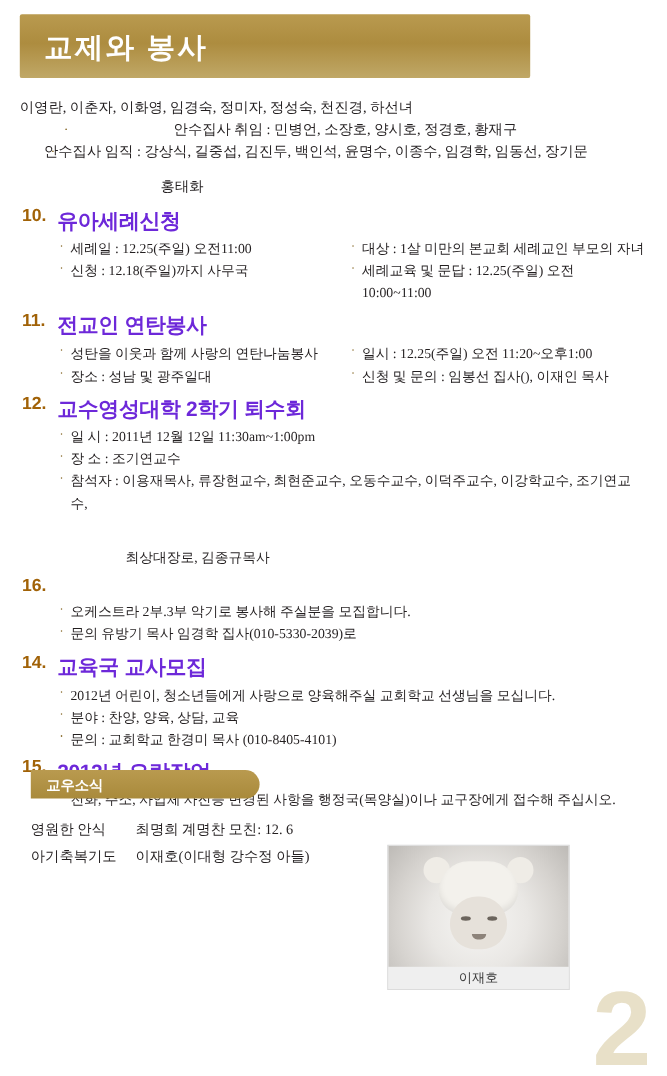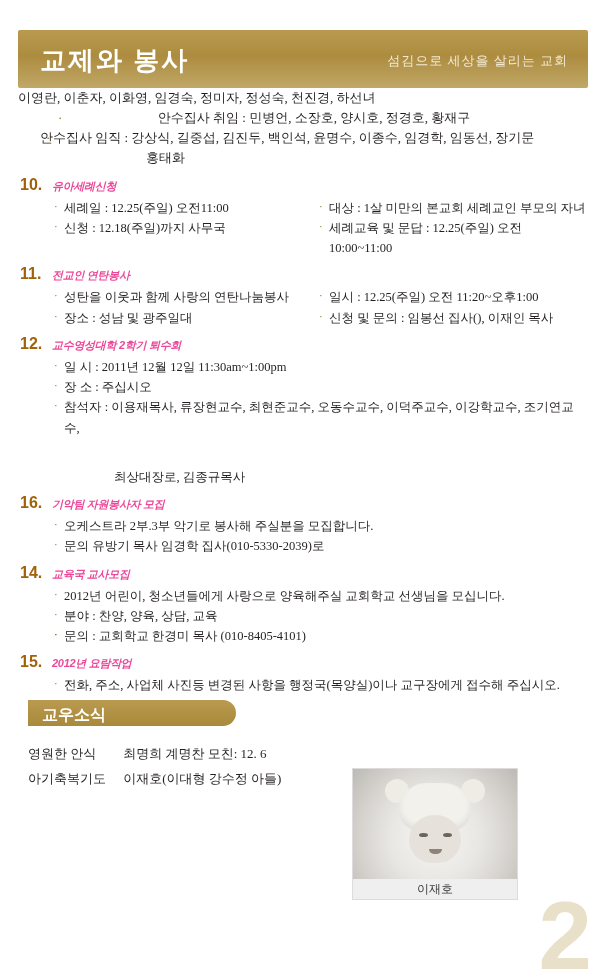--- a/index.html
+++ b/index.html
@@ -13,22 +13,22 @@
     font-family: "Liberation Serif", "DejaVu Serif", serif;
     color: #231f20;
     position: relative;
     overflow: hidden;
   }
 
   
   .banner {
     position: absolute;
     left: 18px;
-    top: 30px;
-    width: 570px;
+    top: 13px;
+    width: 464px;
     height: 58px;
     background: linear-gradient(to bottom, #b99a4f 0%, #ad8c3f 45%, #c0a867 100%);
     border-radius: 2px;
     text-align: right;
   }
   .banner-title {
     position: absolute;
     left: 22px;
     top: 13px;
     font-size: 26px;
@@ -66,20 +66,21 @@
     position: relative;
   }
   .roster .line .dot {
     position: absolute;
     left: 10px;
     top: 0;
     color: #8a6d2f;
   }
   .roster .cont {
     padding-left: 46px;
+    margin-top: 12px;
   }
 
   
   .section {
     margin-top: 7px;
   }
   .sec-head {
     position: relative;
     padding-left: 34px;
     min-height: 20px;
@@ -87,26 +88,25 @@
   .sec-num {
     position: absolute;
     left: 2px;
     top: 0;
     font-size: 16px;
     font-weight: bold;
     color: #a16207;
     font-family: "Liberation Sans", "DejaVu Sans", sans-serif;
   }
   .sec-title {
-    font-size: 11px;
+    font-size: 19px;
     font-weight: bold;
-    color: #ec4899;
+    color: #6d28d9;
     font-family: "Liberation Sans", "DejaVu Sans", sans-serif;
     letter-spacing: -0.3px;
-    font-style: italic;
   }
   .bullets {
     margin-top: 2px;
   }
   .brow {
     display: flex;
     font-size: 12.5px;
     line-height: 1.62;
   }
   .bcell {
@@ -142,21 +142,21 @@
     top: 700px;
     width: 208px;
     height: 26px;
     background: linear-gradient(to bottom, #b99a4f, #a98a3b);
     border-radius: 0 13px 13px 0;
   }
   .news-tab span {
     position: absolute;
     left: 14px;
     top: 5px;
-    font-size: 16px;
+    font-size: 13px;
     font-weight: bold;
     color: #ffffff;
     font-family: "Liberation Sans", "DejaVu Sans", sans-serif;
   }
   .news-body {
     position: absolute;
     left: 28px;
     top: 742px;
     width: 320px;
     font-size: 13px;
@@ -260,21 +260,20 @@
     color: #e8e0c8;
     font-family: "Liberation Sans", "DejaVu Sans", sans-serif;
     line-height: 1;
   }
 </style>
 </head>
 <body>
 
 <div class="banner">
   <div class="banner-title">교제와 봉사</div>
-  <div class="banner-sub">섬김으로 세상을 살리는 교회</div>
 </div>
 
 <div class="content">
 
   <div class="roster">
     <div class="line-center">이영란, 이춘자, 이화영, 임경숙, 정미자, 정성숙, 천진경, 하선녀</div>
     <div class="line" style="text-align:center;">
       <span class="dot" style="left:40px;">·</span>
       <span>안수집사 취임 : 민병언, 소장호, 양시호, 정경호, 황재구</span>
     </div>
@@ -348,34 +347,33 @@
       <span class="sec-num">12.</span>
       <span class="sec-title">교수영성대학 2학기 퇴수회</span>
     </div>
     <div class="bullets">
       <div class="bline">
         <span class="dot">·</span>
         <span>일   시 : 2011년 12월 12일 11:30am~1:00pm</span>
       </div>
       <div class="bline">
         <span class="dot">·</span>
-        <span>장   소 : 주십시오</span>
+        <span>장   소 : 조기연교수</span>
       </div>
       <div class="bline">
         <span class="dot">·</span>
         <span>참석자 : 이용재목사, 류장현교수, 최현준교수, 오동수교수, 이덕주교수, 이강학교수, 조기연교수,</span>
       </div>
       <div class="bline cont" style="padding-left:96px;">최상대장로, 김종규목사</div>
     </div>
   </div>
 
   <div class="section">
     <div class="sec-head">
       <span class="sec-num">16.</span>
-      <span class="sec-title">기악팀 자원봉사자 모집</span>
     </div>
     <div class="bullets">
       <div class="bline">
         <span class="dot">·</span>
         <span>오케스트라 2부.3부 악기로 봉사해 주실분을 모집합니다.</span>
       </div>
       <div class="bline">
         <span class="dot">·</span>
         <span>문의 유방기 목사 임경학 집사(010-5330-2039)로</span>
       </div>

